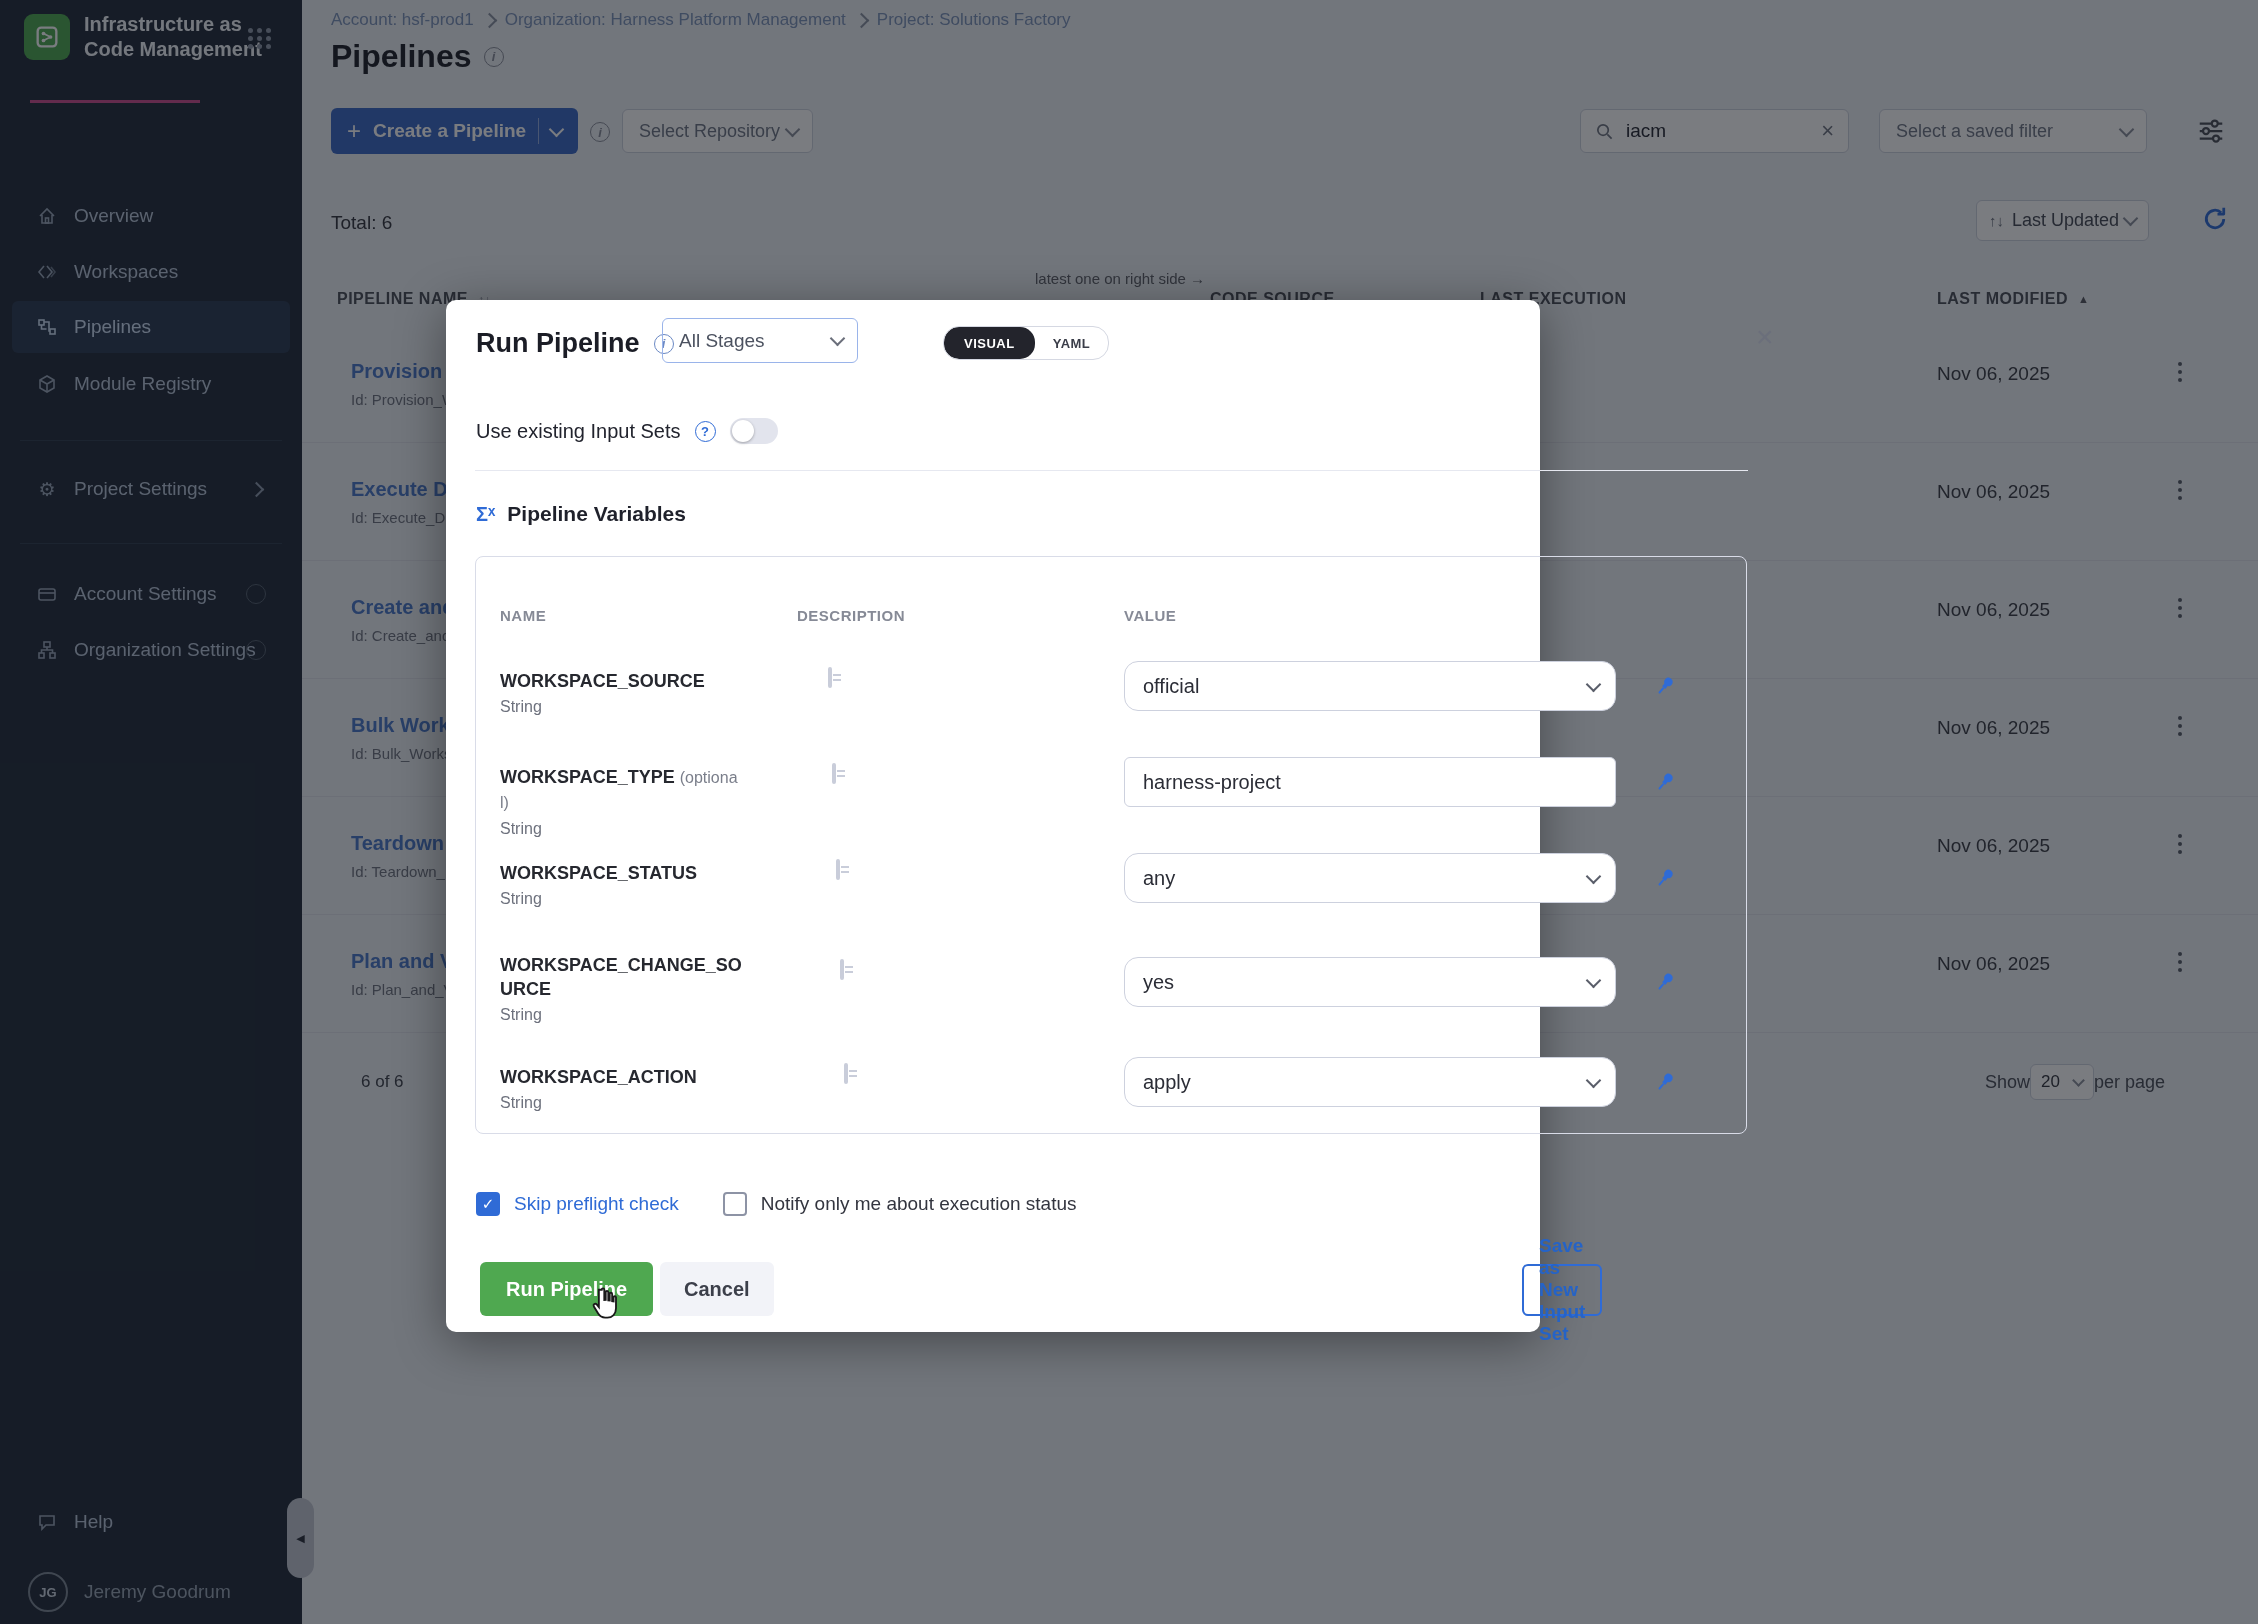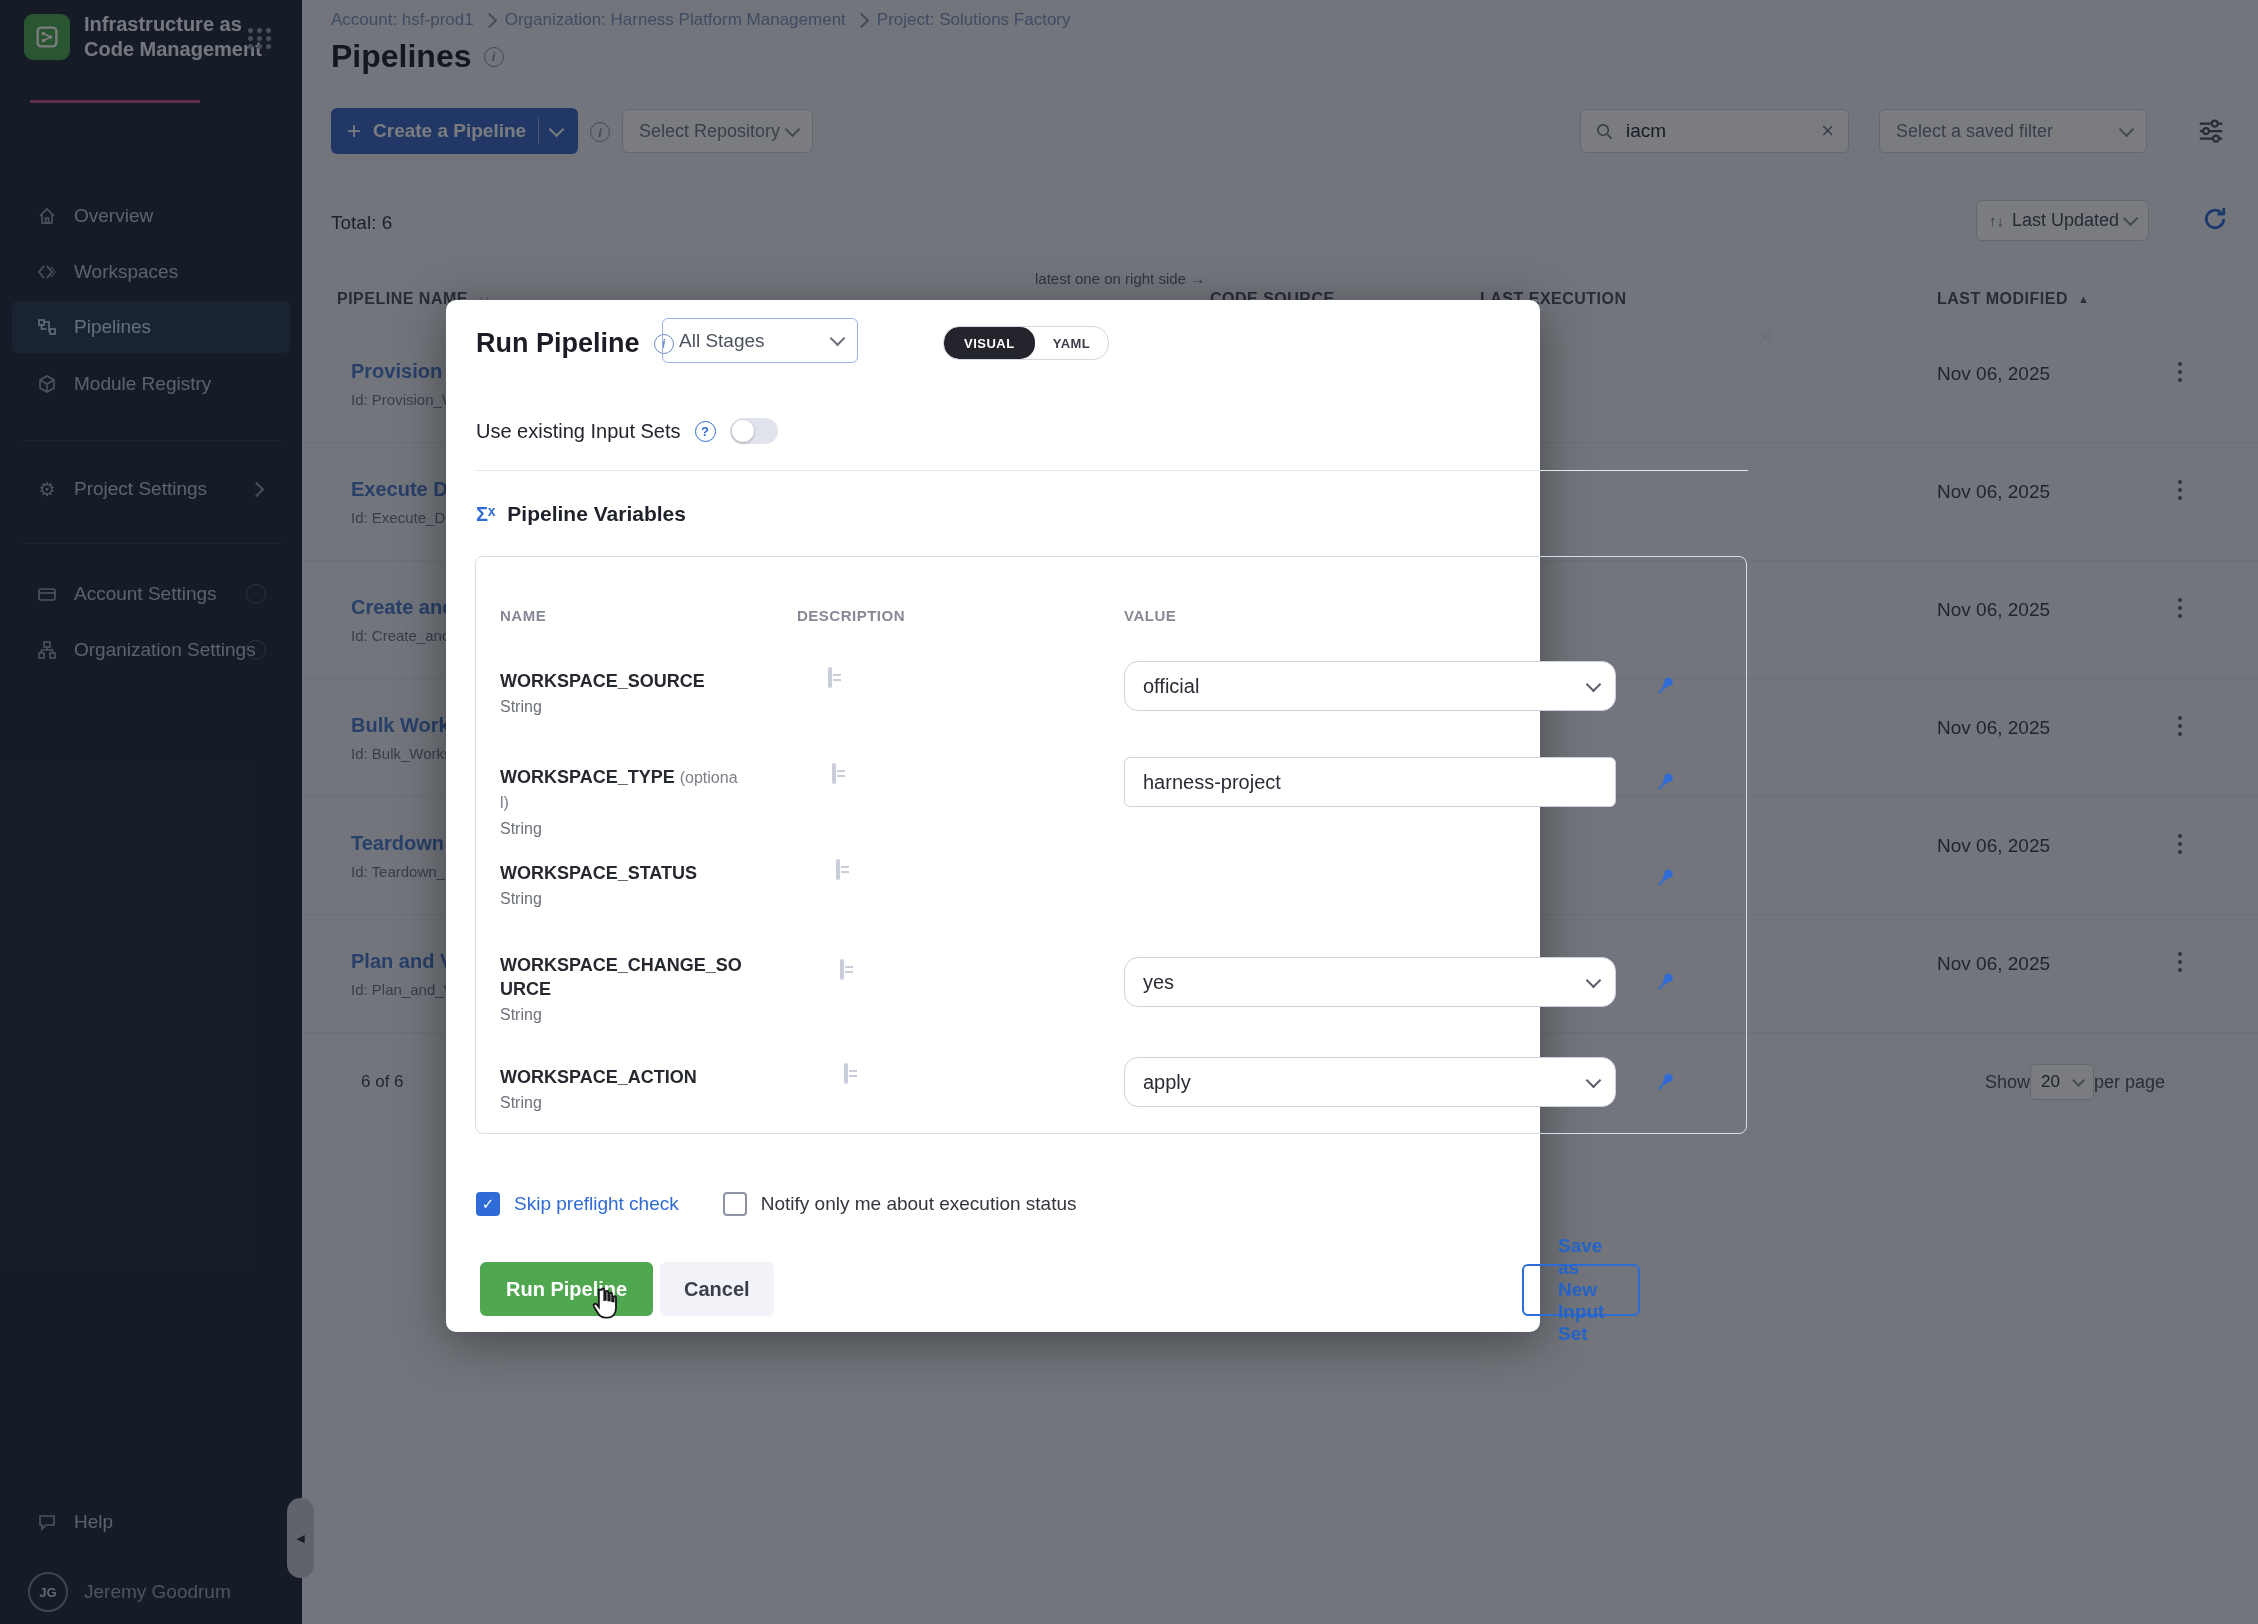--- a/index.html
+++ b/index.html
@@ -62,21 +62,21 @@
   .doc-ico:before{content:"";position:absolute;left:3px;top:5px;width:8px;height:2px;background:#c9cdda;}
   .doc-ico:after{content:"";position:absolute;left:3px;top:10px;width:8px;height:2px;background:#c9cdda;}
   .val-box{width:492px;height:50px;border:1px solid #cdd1de;border-radius:14px;box-sizing:border-box;display:flex;align-items:center;justify-content:space-between;padding:0 16px 0 18px;font-size:20px;color:#2b2d36;background:#fff;}
   .val-input{width:492px;height:50px;border:1px solid #cdd1de;border-radius:6px;box-sizing:border-box;padding:0 18px;font-size:20px;color:#2b2d36;font-family:inherit;outline:none;}
   .pinbtn{width:30px;height:30px;display:flex;align-items:center;justify-content:center;margin-left:16px;}
   .cb{width:24px;height:24px;border-radius:4px;box-sizing:border-box;display:flex;align-items:center;justify-content:center;}
   .cb.on{background:#2f6bd6;color:#fff;font-size:15px;font-weight:700;}
   .cb.off{border:2px solid #8d93a5;background:#fff;}
   .btn-green{height:54px;border-radius:6px;background:var(--green,#4fa850);color:#fff;font-size:20px;font-weight:700;display:flex;align-items:center;justify-content:center;padding:0 26px;}
   .btn-flat{height:54px;border-radius:6px;background:#f2f3f8;color:#3c3f4a;font-size:20px;font-weight:600;display:flex;align-items:center;justify-content:center;padding:0 24px;}
-  .btn-outline{height:52px;border-radius:6px;border:2px solid #2f6bd6;color:#2563c7;font-size:19px;font-weight:700;display:flex;align-items:center;justify-content:center;padding:0 34px;box-sizing:border-box;}
+  .btn-outline{height:52px;border-radius:6px;border:2px solid #2f6bd6;color:#2563c7;font-size:19px;font-weight:700;display:flex;align-items:center;justify-content:center;padding:0 15px;box-sizing:border-box;}
 </style>
 </head>
 <body>
 
 <div class="screen">
 
   <div class="sidebar">
     <div class="abs flex" style="left:24px;top:12px;gap:14px;">
       <div class="logo-sq">
         <svg width="28" height="28" viewBox="0 0 24 24">
@@ -443,20 +443,24 @@
             </g>
           </svg>
         </span>
 
       
       <div class="abs" style="left:24px;top:304px;">
         <div class="var-name">WORKSPACE_STATUS</div>
         <div class="var-type">String</div>
       </div>
       <span class="abs doc-ico" style="left:352px;top:304px;"></span>
+      <div class="abs val-box" style="left:648px;top:296px;">
+        <span>any</span>
+        <span class="chev" style="margin-top:-4px;color:#5a5e6a;"></span>
+      </div>
       <span class="abs pinbtn" style="left:1158px;top:306px;">
           <svg width="24" height="24" viewBox="0 0 24 24">
             <g transform="rotate(40 12 12)" fill="#2f6bd6">
               <path d="M12 2.5c2.6 0 4.2 1.6 4.2 4.2 0 1.9-1 3.1-2.1 3.7V14H9.9v-3.6C8.8 9.8 7.8 8.6 7.8 6.7 7.8 4.1 9.4 2.5 12 2.5z"></path>
               <rect x="11" y="14" width="2" height="7.5" rx="1"></rect>
             </g>
           </svg>
         </span>
 
       

